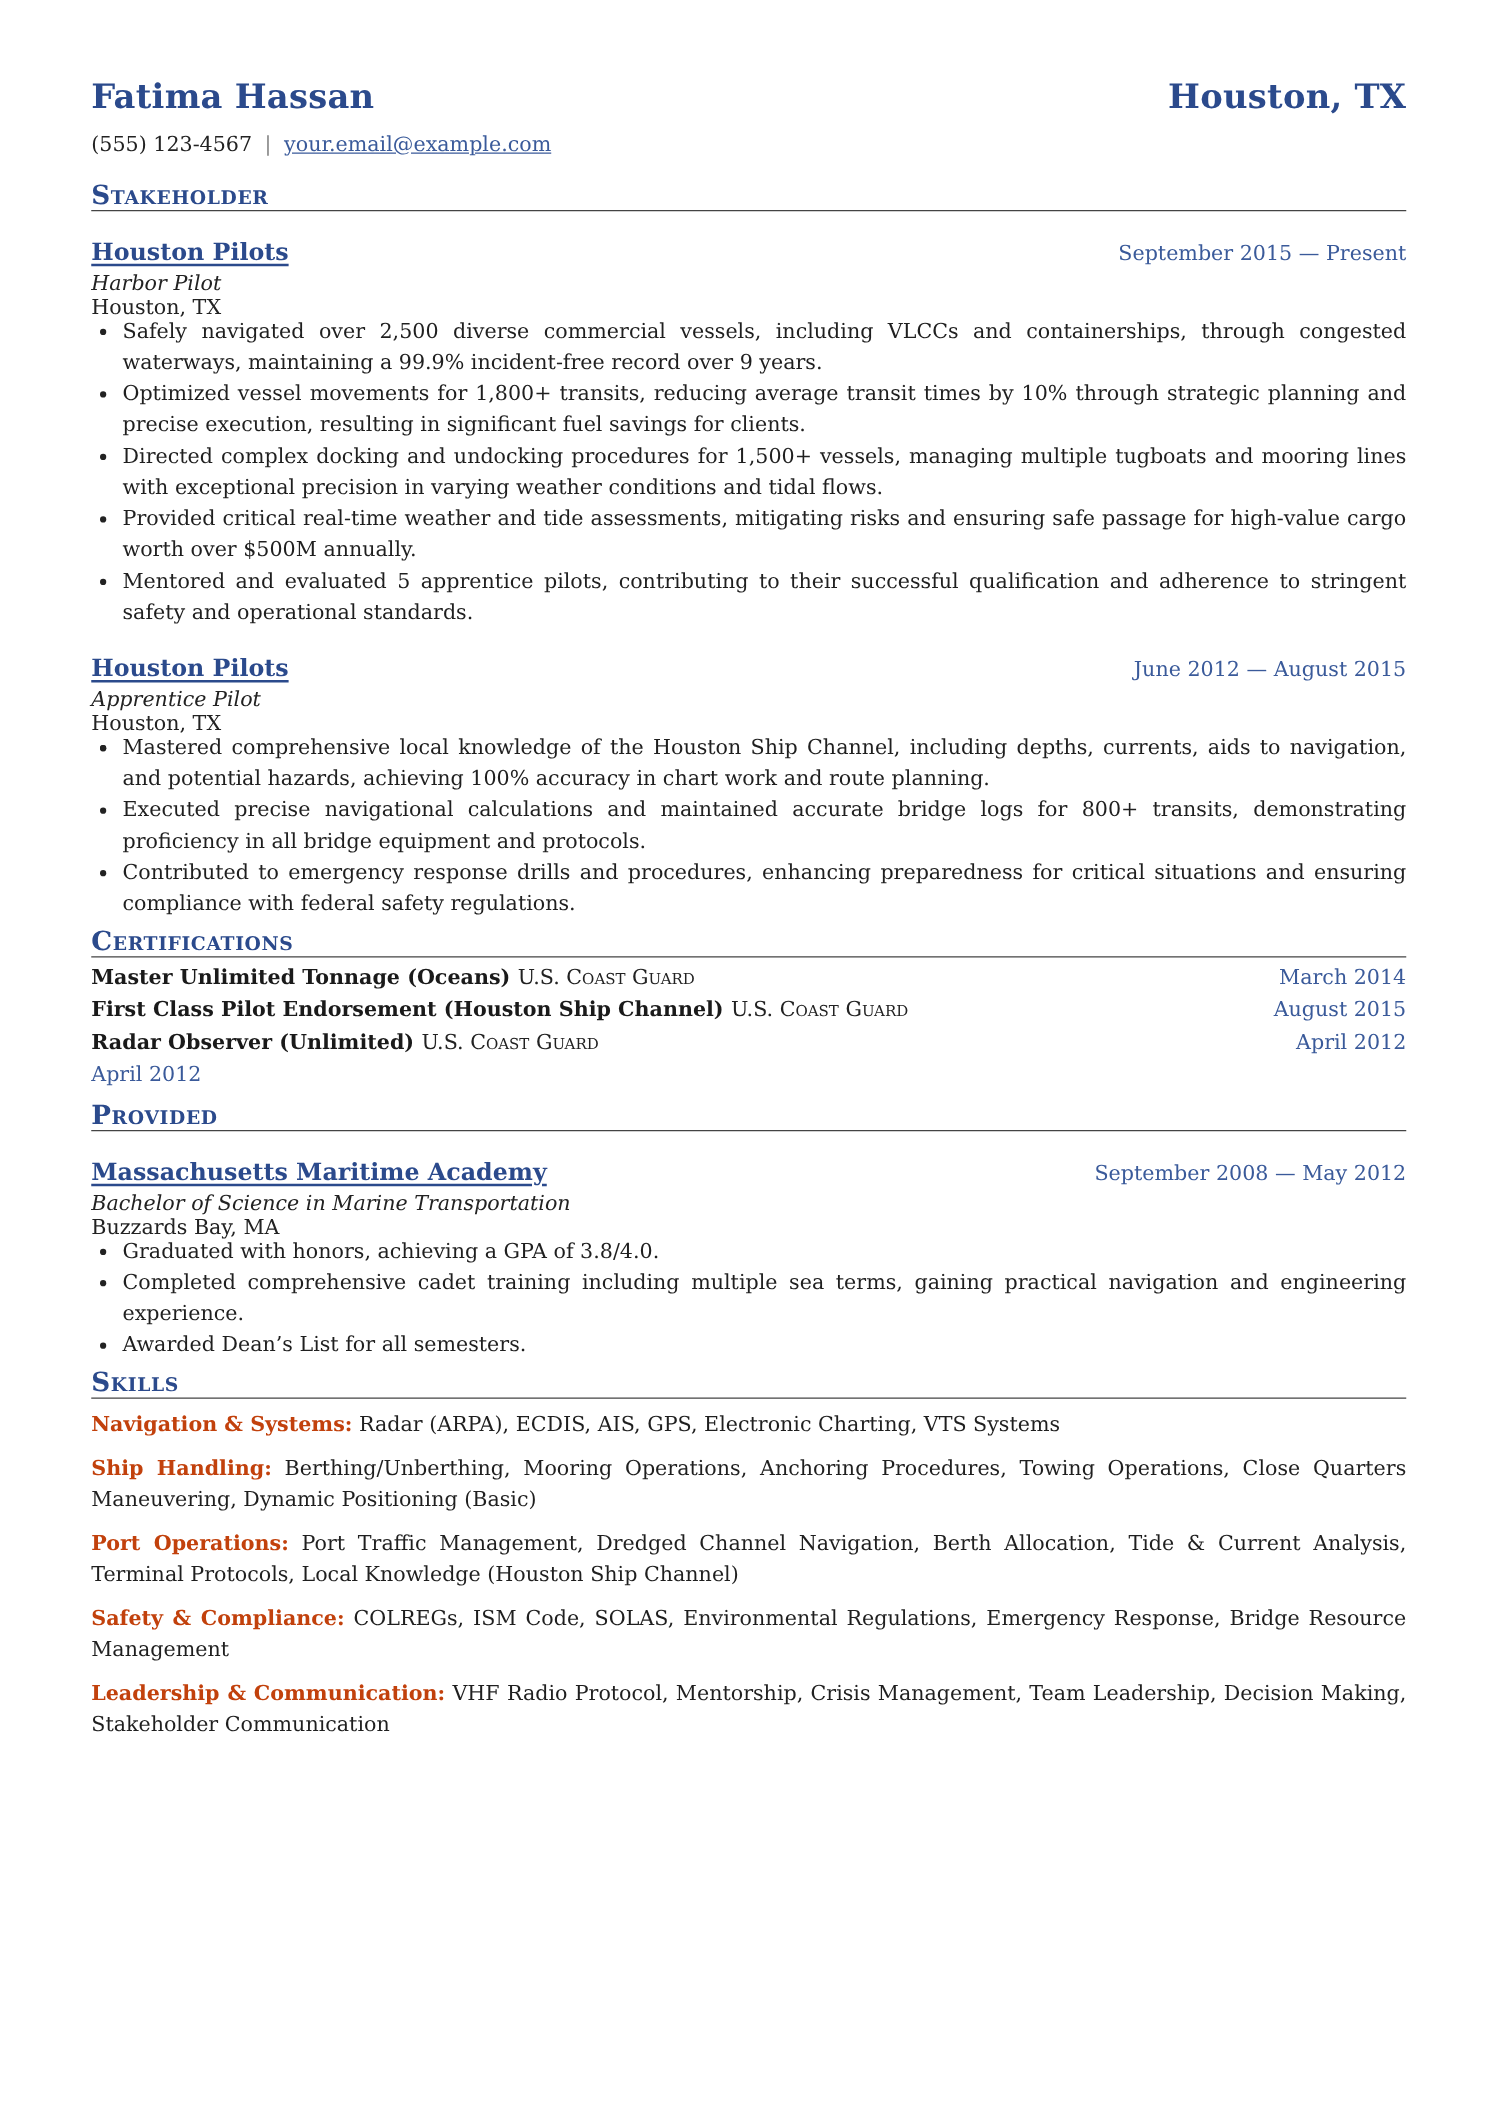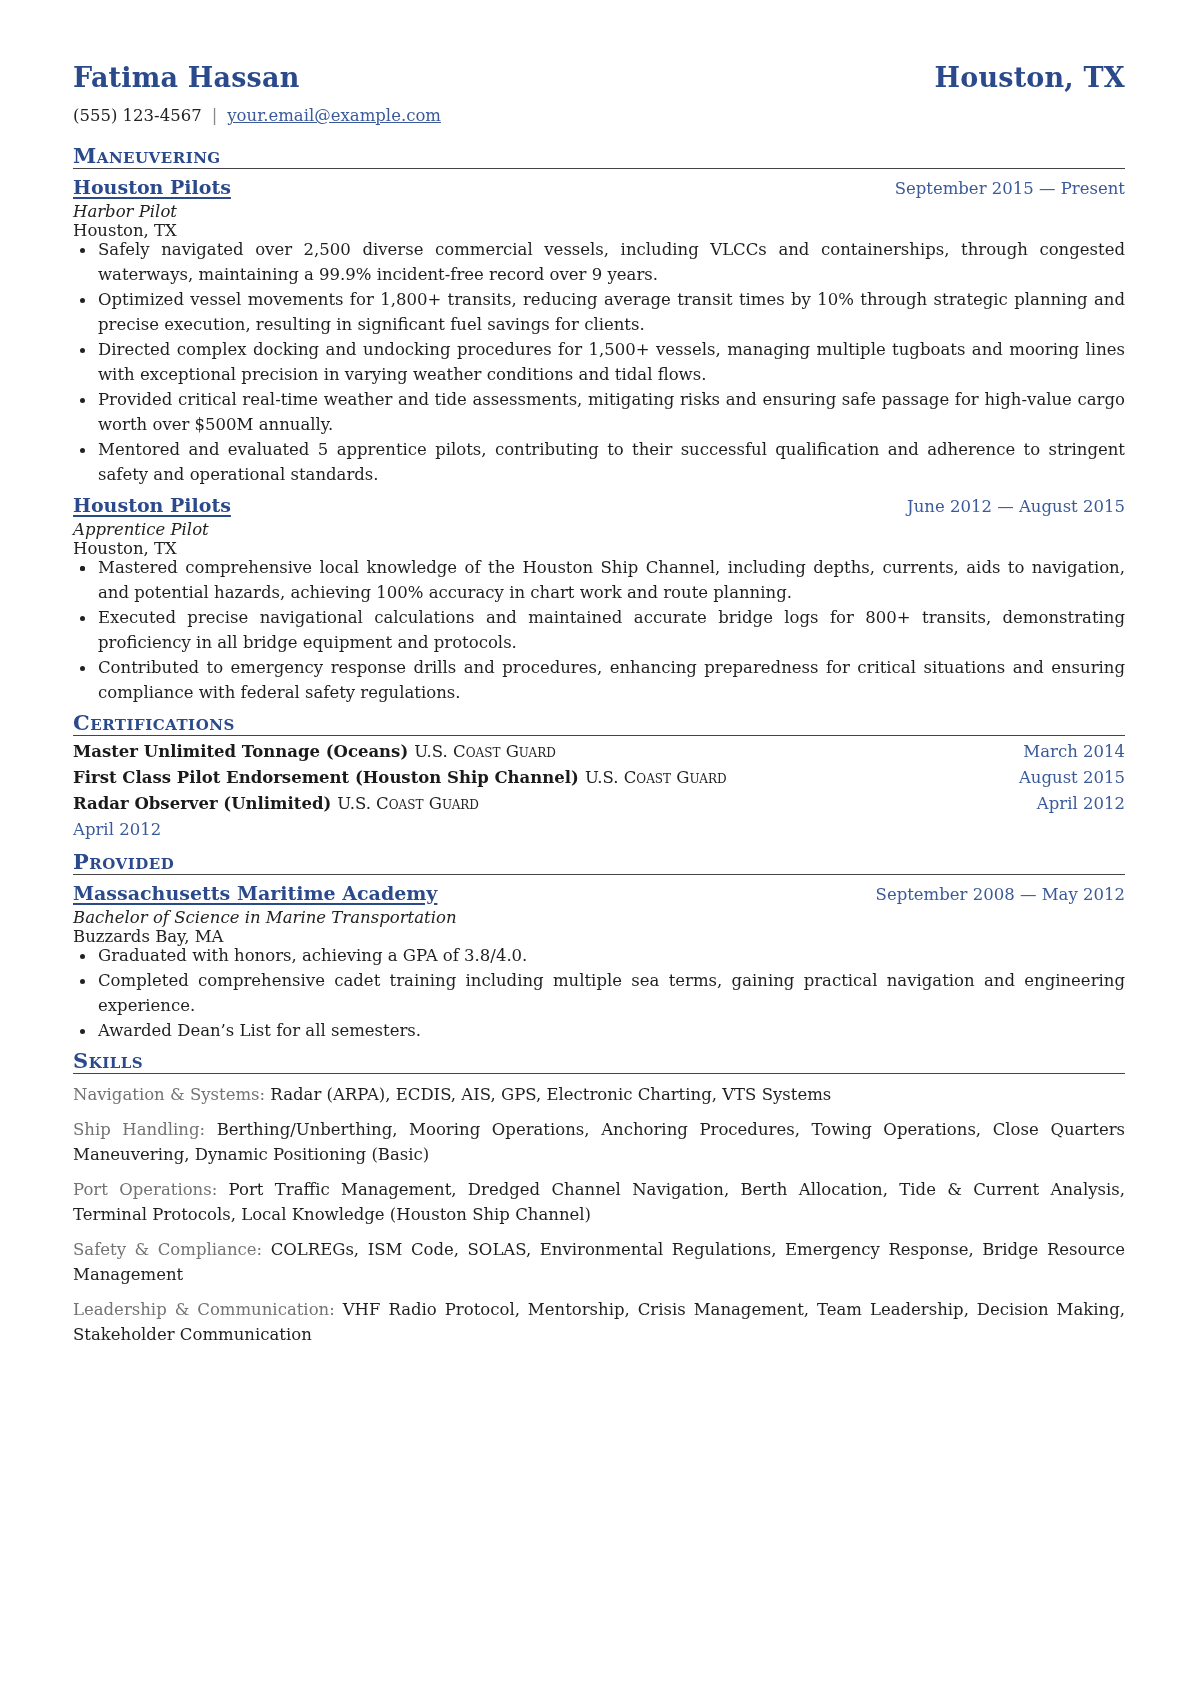--- a/index.html
+++ b/index.html
@@ -34,21 +34,21 @@
       color: #2b4a8c;
       font-variant: small-caps;
       letter-spacing: 0.5px;
       border-bottom: 1.4px solid #444;
       padding-bottom: 0px;
       line-height: 24px;
       margin-top: 12px;
     }
 
     
-    .entry { margin-top: 7px; }
+    .entry { margin-top: 22px; }
     .entry-row1 { display: flex; justify-content: space-between; align-items: baseline; height: 26px; }
     .entry-org { font-size: 19px; font-weight: bold; color: #2b4a8c; text-decoration: underline; text-decoration-thickness: 1.5px; text-underline-offset: 3px; }
     .entry-dates { font-size: 16.5px; color: #3a5a9a; }
     .entry-row2 { display: flex; justify-content: space-between; align-items: baseline; height: 26px; flex-direction: column; }
     .entry-role { font-size: 16.5px; font-style: italic; color: #222; }
     .entry-loc { font-size: 16.5px; color: #222; }
 
     ul.bullets { list-style: none; margin-top: 9px; }
     ul.bullets li {
       position: relative;
@@ -77,36 +77,36 @@
 
     
     .skills { margin-top: 8px; }
     .skill {
       font-size: 16.5px;
       line-height: 25px;
       text-align: justify;
       margin-bottom: 10px;
       color: #1f1f1f;
     }
-    .skill-label { font-weight: normal; color: #737373; }
+    .skill-label { font-weight: bold; color: #c2410c; }
   </style>
 </head>
 <body>
 
 <div class="page">
 
   <div class="header-row">
     <div class="name">Fatima Hassan</div>
     <div class="header-location">Houston, TX</div>
   </div>
   <div class="contact">
     <span>(555) 123-4567</span><span class="sep">|</span><a href="#">your.email@example.com</a>
   </div>
 
-  <div class="section-title" style="margin-top:14px;">Maneuvering</div>
+  <div class="section-title" style="margin-top:14px;">Stakeholder</div>
   <div id="experience-list">
       <div class="entry">
         <div class="entry-row1">
           <a class="entry-org" href="#">Houston Pilots</a>
           <span class="entry-dates">September 2015 — Present</span>
         </div>
         <div class="entry-row2">
           <span class="entry-role">Harbor Pilot</span>
           <span class="entry-loc">Houston, TX</span>
         </div>

